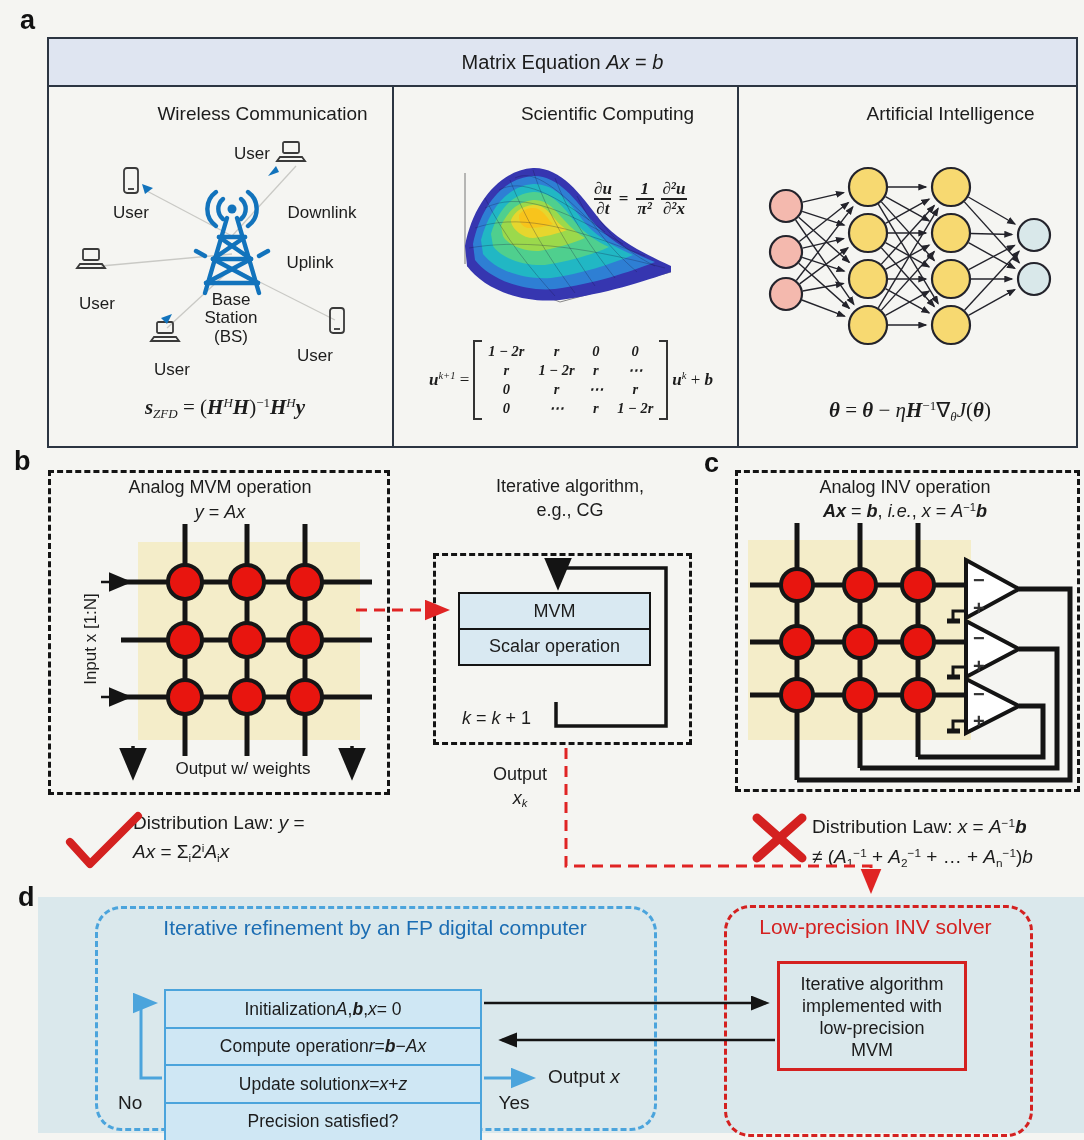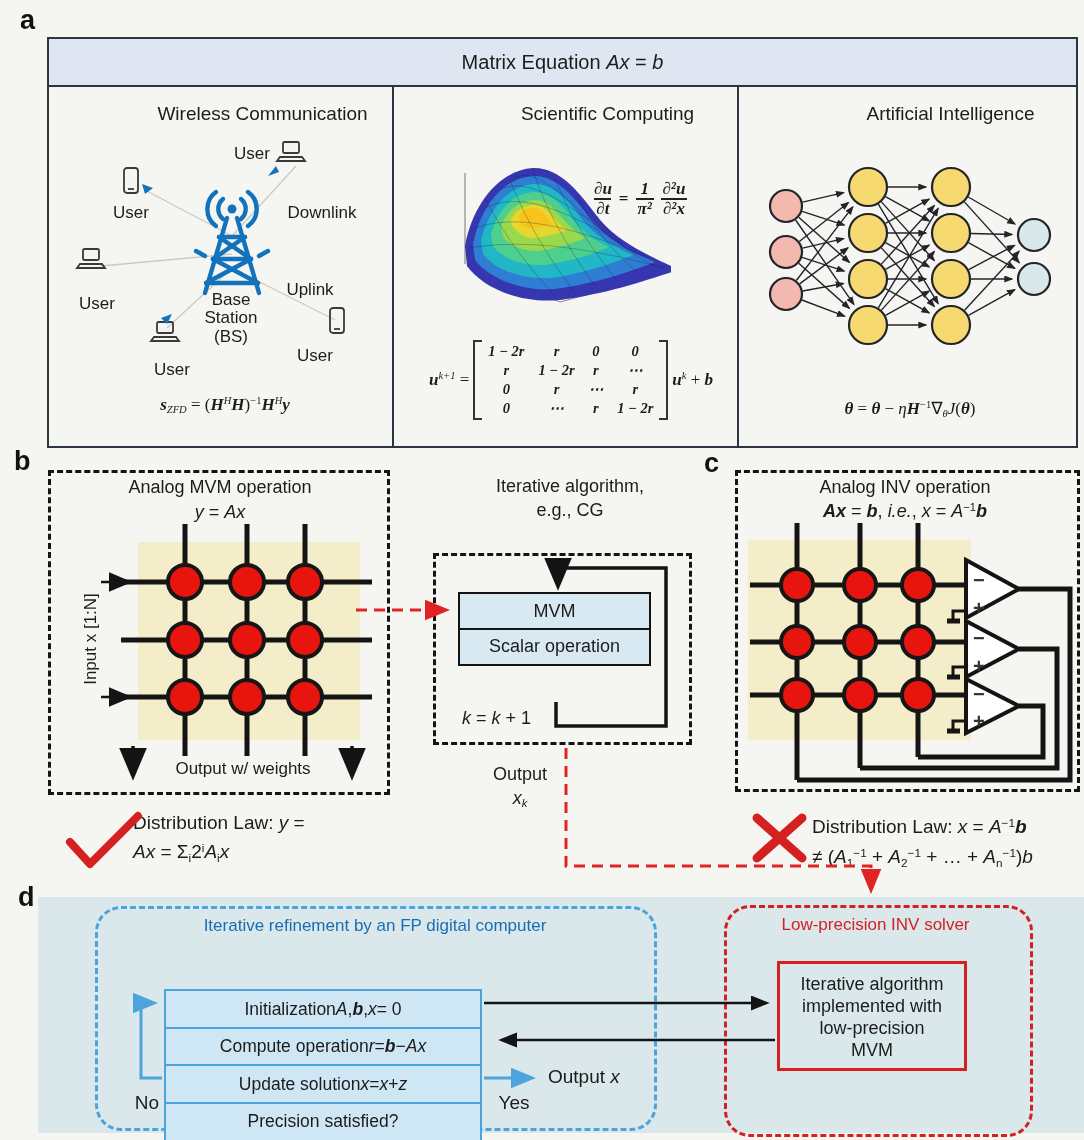--- a/index.html
+++ b/index.html
@@ -1,21 +1,21 @@
 <!DOCTYPE html>
 <html style="--ink: #141414; --red: #d42120; --arrow_red: #e02424; --blue: #4ba4dc; --blue_text: #1b6db3; --box_blue: #d9e9f2; --d_bg: #dae8ec; --header_fill: #dfe5f1; --panel_border: #2c3542; --crossbar_bg: #f4edc9; --dot_red: #e8150f; --tower_blue: #1273bc; --link_grey: #c9c9c5; --nn_input: #f4b9ae; --nn_hidden: #f7d971; --nn_output: #d9e8ea;"><head>
 <meta charset="utf-8">
 <style>
   html,body{margin:0;padding:0;background:#ffffff;}
   .canvas{position:relative;width:1084px;height:1140px;background:#f5f5f2;overflow:hidden;
           font-family:"Liberation Sans",sans-serif;color:#1c1c1c;}
   .abs{position:absolute;}
   .plabel{position:absolute;font-size:27px;font-weight:bold;color:#111;}
   .ctr{text-align:center;}
-  .t18{font-size:18px;} .t17{font-size:17px;} .t19{font-size:17px;}
+  .t18{font-size:18px;} .t17{font-size:17px;} .t19{font-size:21px;}
   .math{font-family:"Liberation Serif",serif;}
   
   .rp-sub{font-size:.62em;vertical-align:-0.28em;}
   .rp-sup{font-size:.62em;vertical-align:0.55em;}
   .rp-n{font-style:normal;}
   .rp-i{font-style:italic;}
   .rp-bi{font-weight:700;font-style:italic;}
   
   .pa-box{left:47px;top:37px;width:1027px;height:407px;border:2px solid var(--panel_border);}
   .pa-header{left:47px;top:37px;width:1027px;height:46px;background:var(--header_fill);
@@ -120,21 +120,21 @@
       <polygon points="230,86 219,90 227,80"></polygon>
       <polygon points="112,232 123,228 118,238"></polygon>
     </g>
   </svg>
   <div class="abs ctr t17" style="left:222px;top:144px;width:60px;">User</div>
   <div class="abs ctr t17" style="left:101px;top:203px;width:60px;">User</div>
   <div class="abs ctr t17" style="left:67px;top:294px;width:60px;">User</div>
   <div class="abs ctr t17" style="left:142px;top:360px;width:60px;">User</div>
   <div class="abs ctr t17" style="left:285px;top:346px;width:60px;">User</div>
   <div class="abs ctr t17" style="left:277px;top:203px;width:90px;">Downlink</div>
-  <div class="abs ctr t17" style="left:275px;top:253px;width:70px;margin-top:27px;">Uplink</div>
+  <div class="abs ctr t17" style="left:275px;top:253px;width:70px;">Uplink</div>
   <div class="abs ctr t17" style="left:198px;top:290px;width:66px;">Base</div>
   <div class="abs ctr t17" style="left:196px;top:308px;width:70px;">Station</div>
   <div class="abs ctr t17" style="left:201px;top:327px;width:60px;">(BS)</div>
   <div class="abs ctr math t19" style="left:80px;top:395px;width:290px;"><span class="rp-bi">s</span><span class="rp-i rp-sub">ZFD</span><span class="rp-n"> = (</span><span class="rp-bi">H</span><span class="rp-i rp-sup">H</span><span class="rp-bi">H</span><span class="rp-n">)</span><span class="rp-sup">−1</span><span class="rp-bi">H</span><span class="rp-i rp-sup">H</span><span class="rp-bi">y</span></div>
 
   <svg class="abs" style="left:455px;top:148px;" width="225" height="170" viewBox="0 0 225 170">
     <line x1="10" y1="25" x2="10" y2="116" stroke="#777" stroke-width="1"></line>
     <path d="M12 118 L105 154 L216 124" fill="none" stroke="#888" stroke-width="1"></path>
     <path d="M10 98 C18 55 45 22 78 20 C105 19 125 45 145 72 C165 95 195 108 216 118 L216 124 C190 133 150 146 105 152 C65 156 28 140 12 118 Z" fill="#3636b0"></path>
     <path d="M18 96 C26 58 48 30 78 28 C102 27 120 50 138 74 C155 94 180 106 200 114 C175 124 138 136 100 141 C66 144 34 130 20 112 Z" fill="#2e7fd4"></path>
@@ -385,21 +385,21 @@
         <span class="rp-i">x</span>
         <span class="rp-n"> = </span>
         <span class="rp-i">x</span>
         <span class="rp-n"> + </span>
         <span class="rp-i">z</span>
       </div>
     <div class="d-step">
         <span class="rp-n">Precision satisfied?</span>
       </div>
   </div>
-  <div class="abs nolabel" style="left:118px;top:1092px;width:40px;text-align:center;margin-left:9px;">No</div>
+  <div class="abs nolabel" style="left:118px;top:1092px;width:40px;">No</div>
   <div class="abs nolabel" style="left:492px;top:1092px;width:44px;text-align:center;">Yes</div>
   <div class="abs nolabel" style="left:548px;top:1066px;width:110px;"><span class="rp-n">Output </span><span class="rp-i">x</span></div>
 
   <div class="abs d-red"></div>
   <div class="abs ctr t19" style="left:734px;top:915px;width:283px;color:var(--red);">Low-precision INV solver</div>
   <div class="abs redbox">
     <div>Iterative algorithm</div>
     <div>implemented with</div>
     <div>low-precision</div>
     <div>MVM</div>

